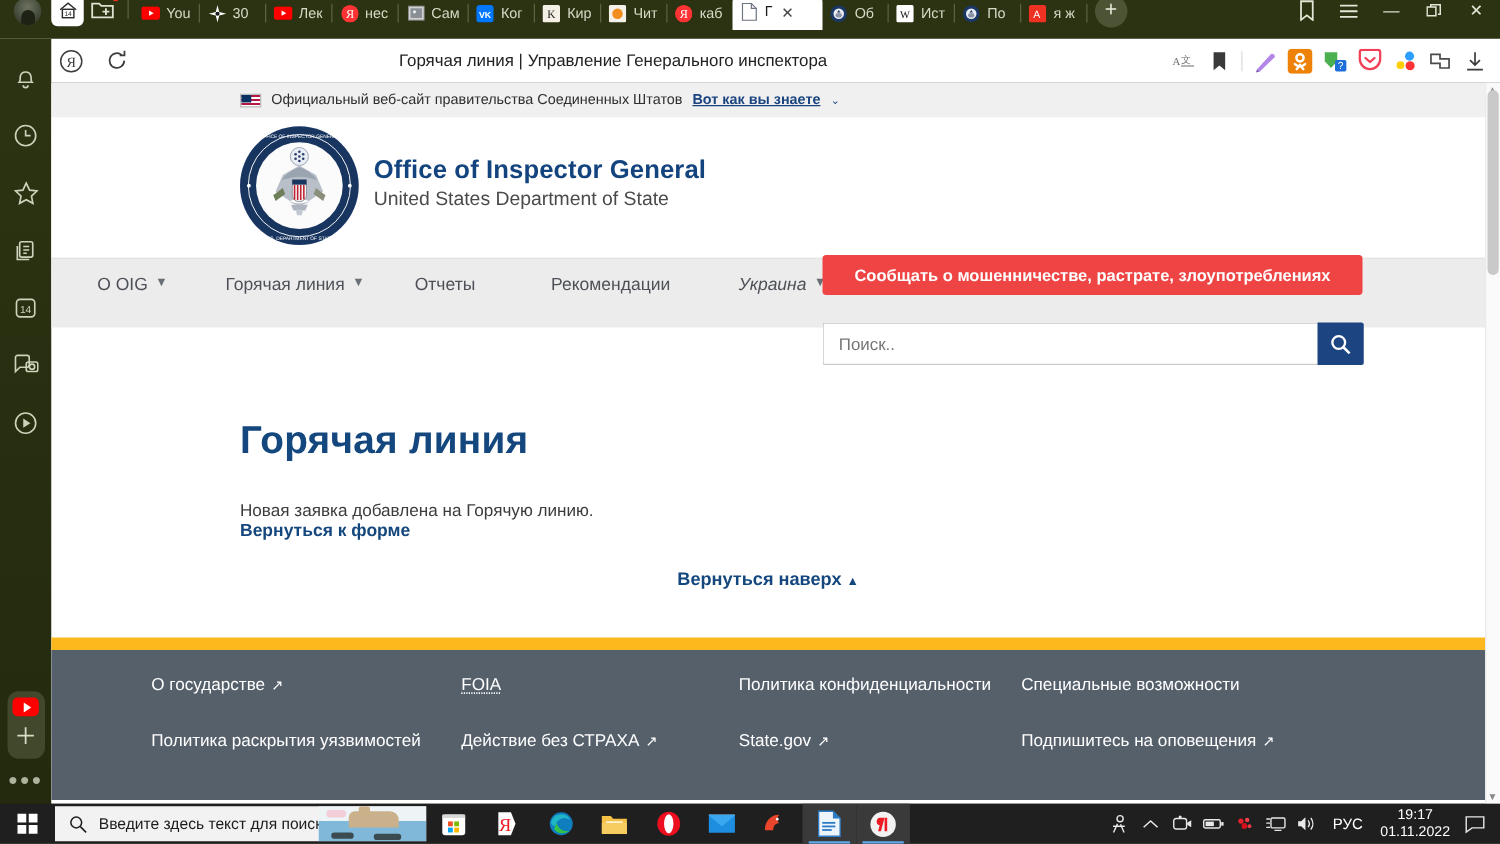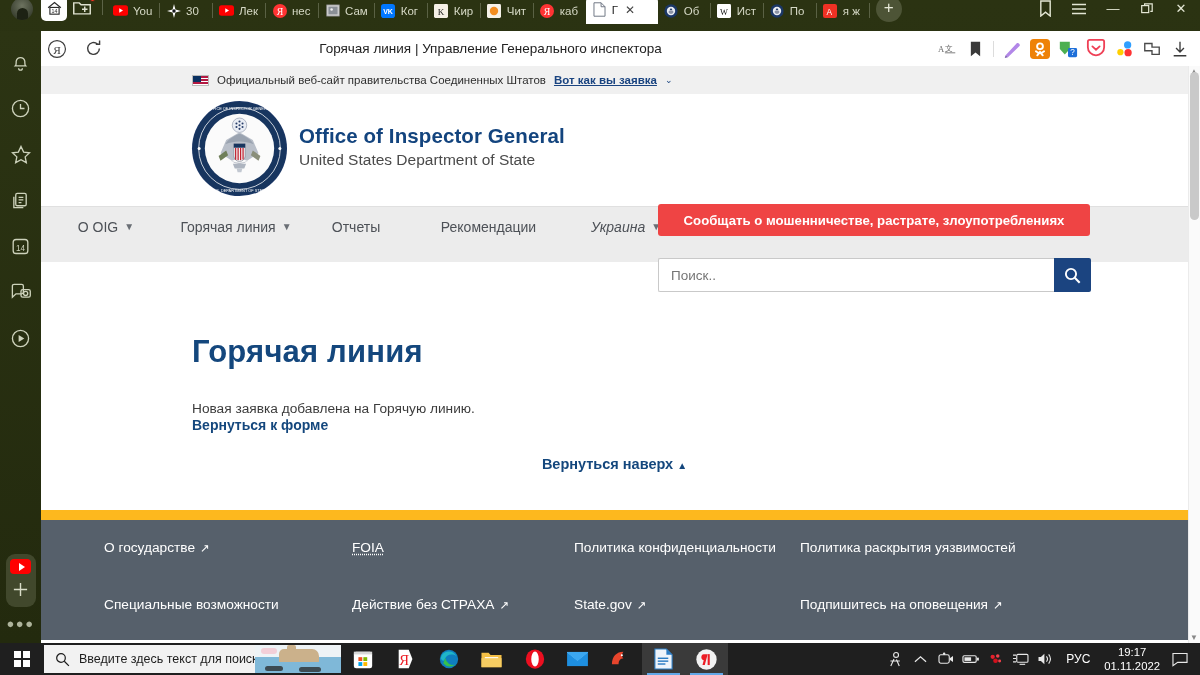--- a/index.html
+++ b/index.html
@@ -195,21 +195,21 @@
   .backtop {
     font-size: 14.5px; color: #14477d; font-weight: 700; text-align: center;
     margin-top: 22px; margin-left: -151px; width: 1147px;
   }
   .backtop span.up { font-size: 10px; }
 
   .yellowbar { height: 10px; background: #fdb81e; }
   .footer { background: #56606b; height: 120px; padding: 20px 0 0 0; position: relative; }
   .fgrid {
     display: grid; grid-template-columns: 248px 222px 226px 260px;
-    padding-left: 63px; row-gap: 42px; align-items: start;
+    padding-left: 80px; row-gap: 30px; align-items: start;
   }
   .flink { font-size: 13.7px; color: #fff; display: inline-flex; align-items: baseline; gap: 5px; }
   .flink.dotted { text-decoration: underline dotted; text-underline-offset: 2px; }
   .ext-ico { font-size: 11.5px; }
 
   
   .taskbar {
     position: absolute; left: 0; top: 643px; width: 1200px; height: 32px;
     background: #1f1f1f; display: flex; align-items: center;
   }
@@ -601,21 +601,21 @@
     </div>
 
     <div class="viewport">
       <div class="page">
 
         <div class="gov-banner">
           <span class="flag">
               <span></span>
             </span>
           <span>Официальный веб-сайт правительства Соединенных Штатов</span>
-          <a class="gov-link">Вот как вы заявка</a>
+          <a class="gov-link">Вот как вы знаете</a>
           <span class="caret-sm">⌄</span>
         </div>
 
         <div class="masthead">
           <div class="seal">
             <svg width="95" height="95" viewBox="0 0 100 100">
               <circle cx="50" cy="50" r="49" fill="#17355f"></circle>
               <circle cx="50" cy="50" r="43" fill="none" stroke="#ffffff" stroke-width="0.8"></circle>
               <circle cx="50" cy="50" r="36.5" fill="#fbfbfb"></circle>
 
@@ -716,24 +716,24 @@
               <span>О государстве</span>
               <span class="ext-ico">↗</span>
             </a>
             <a class="flink dotted">
               <span>FOIA</span>
             </a>
             <a class="flink">
               <span>Политика конфиденциальности</span>
             </a>
             <a class="flink">
-              <span>Политика раскрытия уязвимостей</span>
+              <span>Специальные возможности</span>
             </a>
             <a class="flink">
-              <span>Специальные возможности</span>
+              <span>Политика раскрытия уязвимостей</span>
             </a>
             <a class="flink">
               <span>Действие без СТРАХА</span>
               <span class="ext-ico">↗</span>
             </a>
             <a class="flink">
               <span>State.gov</span>
               <span class="ext-ico">↗</span>
             </a>
             <a class="flink">

